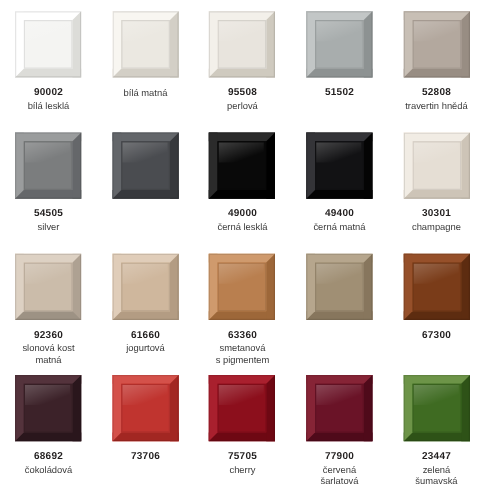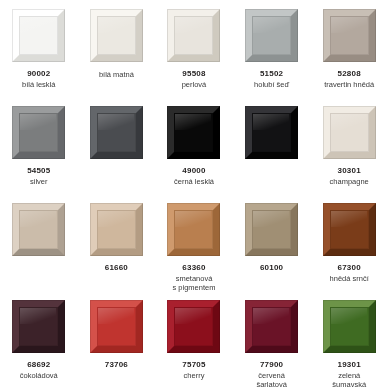--- a/index.html
+++ b/index.html
@@ -148,21 +148,20 @@
     <div class="swatch-cell">
       <div class="tile-wrap">
         <div class="tile" style="background: rgb(168, 173, 173);"></div>
         <div class="tile-bevel" style="border-color: rgb(194, 198, 198) rgb(141, 146, 146) rgb(141, 146, 146) rgb(194, 198, 198);"></div>
         <div class="tile-face" style="background: rgb(168, 173, 173);"></div>
         <div class="tile-gloss"></div>
         <div class="tile-outline"></div>
       </div>
       <div class="caption">
         <span class="code">51502</span>
-        <span class="name">holubí šeď</span>
       </div>
     </div>
     <div class="swatch-cell">
       <div class="tile-wrap">
         <div class="tile" style="background: rgb(179, 168, 158);"></div>
         <div class="tile-bevel" style="border-color: rgb(200, 191, 181) rgb(152, 141, 131) rgb(152, 141, 131) rgb(200, 191, 181);"></div>
         <div class="tile-face" style="background: rgb(179, 168, 158);"></div>
         <div class="tile-gloss"></div>
         <div class="tile-outline"></div>
       </div>
@@ -207,20 +206,24 @@
       </div>
     </div>
     <div class="swatch-cell">
       <div class="tile-wrap">
         <div class="tile" style="background: rgb(18, 18, 20);"></div>
         <div class="tile-bevel" style="border-color: rgb(52, 52, 56) rgb(4, 4, 4) rgb(4, 4, 4) rgb(52, 52, 56);"></div>
         <div class="tile-face" style="background: rgb(18, 18, 20);"></div>
         <div class="tile-gloss"></div>
         <div class="tile-outline"></div>
       </div>
+      <div class="caption">
+        <span class="code">49400</span>
+        <span class="name">černá matná</span>
+      </div>
     </div>
     <div class="swatch-cell">
       <div class="tile-wrap">
         <div class="tile" style="background: rgb(229, 222, 212);"></div>
         <div class="tile-bevel" style="border-color: rgb(241, 236, 228) rgb(205, 196, 183) rgb(205, 196, 183) rgb(241, 236, 228);"></div>
         <div class="tile-face" style="background: rgb(229, 222, 212);"></div>
         <div class="tile-gloss"></div>
         <div class="tile-outline"></div>
       </div>
       <div class="caption">
@@ -229,31 +232,37 @@
       </div>
     </div>
     <div class="swatch-cell">
       <div class="tile-wrap">
         <div class="tile" style="background: rgb(203, 188, 170);"></div>
         <div class="tile-bevel" style="border-top-color: rgb(221, 209, 195); border-left-color: rgb(221, 209, 195);"></div>
         <div class="tile-face" style="background: rgb(203, 188, 170);"></div>
         <div class="tile-gloss"></div>
         <div class="tile-outline"></div>
       </div>
+      <div class="caption">
+        <span class="code">92360</span>
+        <span class="name">slonová kost
+matná</span>
+      </div>
     </div>
     <div class="swatch-cell">
       <div class="tile-wrap">
         <div class="tile" style="background: rgb(207, 183, 157);"></div>
         <div class="tile-bevel" style="border-color: rgb(224, 205, 185) rgb(179, 156, 131) rgb(179, 156, 131) rgb(224, 205, 185);"></div>
         <div class="tile-face" style="background: rgb(207, 183, 157);"></div>
         <div class="tile-gloss"></div>
         <div class="tile-outline"></div>
       </div>
       <div class="caption">
         <span class="code">61660</span>
+        <span class="name">jogurtová</span>
       </div>
     </div>
     <div class="swatch-cell">
       <div class="tile-wrap">
         <div class="tile" style="background: rgb(185, 127, 79);"></div>
         <div class="tile-bevel" style="border-color: rgb(207, 154, 109) rgb(157, 103, 57) rgb(157, 103, 57) rgb(207, 154, 109);"></div>
         <div class="tile-face" style="background: rgb(185, 127, 79);"></div>
         <div class="tile-gloss"></div>
         <div class="tile-outline"></div>
       </div>
@@ -265,34 +274,32 @@
     </div>
     <div class="swatch-cell">
       <div class="tile-wrap">
         <div class="tile" style="background: rgb(160, 143, 116);"></div>
         <div class="tile-bevel" style="border-color: rgb(182, 166, 141) rgb(135, 118, 93) rgb(135, 118, 93) rgb(182, 166, 141);"></div>
         <div class="tile-face" style="background: rgb(160, 143, 116);"></div>
         <div class="tile-gloss"></div>
         <div class="tile-outline"></div>
       </div>
       <div class="caption">
-        <span class="code">60100</span>
       </div>
     </div>
     <div class="swatch-cell">
       <div class="tile-wrap">
         <div class="tile" style="background: rgb(122, 60, 25);"></div>
         <div class="tile-bevel" style="border-color: rgb(150, 80, 42) rgb(93, 44, 16) rgb(93, 44, 16) rgb(150, 80, 42);"></div>
         <div class="tile-face" style="background: rgb(122, 60, 25);"></div>
         <div class="tile-gloss"></div>
         <div class="tile-outline"></div>
       </div>
       <div class="caption">
         <span class="code">67300</span>
-        <span class="name">hnědá srnčí</span>
       </div>
     </div>
     <div class="swatch-cell">
       <div class="tile-wrap">
         <div class="tile" style="background: rgb(60, 34, 41);"></div>
         <div class="tile-bevel" style="border-color: rgb(84, 51, 60) rgb(42, 22, 28) rgb(42, 22, 28) rgb(84, 51, 60);"></div>
         <div class="tile-face" style="background: rgb(60, 34, 41);"></div>
         <div class="tile-gloss"></div>
         <div class="tile-outline"></div>
       </div>
@@ -342,18 +349,18 @@
     </div>
     <div class="swatch-cell">
       <div class="tile-wrap">
         <div class="tile" style="background: rgb(63, 107, 34);"></div>
         <div class="tile-bevel" style="border-color: rgb(109, 148, 72) rgb(46, 82, 23) rgb(46, 82, 23) rgb(109, 148, 72);"></div>
         <div class="tile-face" style="background: rgb(63, 107, 34);"></div>
         <div class="tile-gloss"></div>
         <div class="tile-outline"></div>
       </div>
       <div class="caption">
-        <span class="code">19301</span>
+        <span class="code">23447</span>
         <span class="name">zelená
 šumavská</span>
       </div>
     </div>
   </div>
 
 </body></html>

